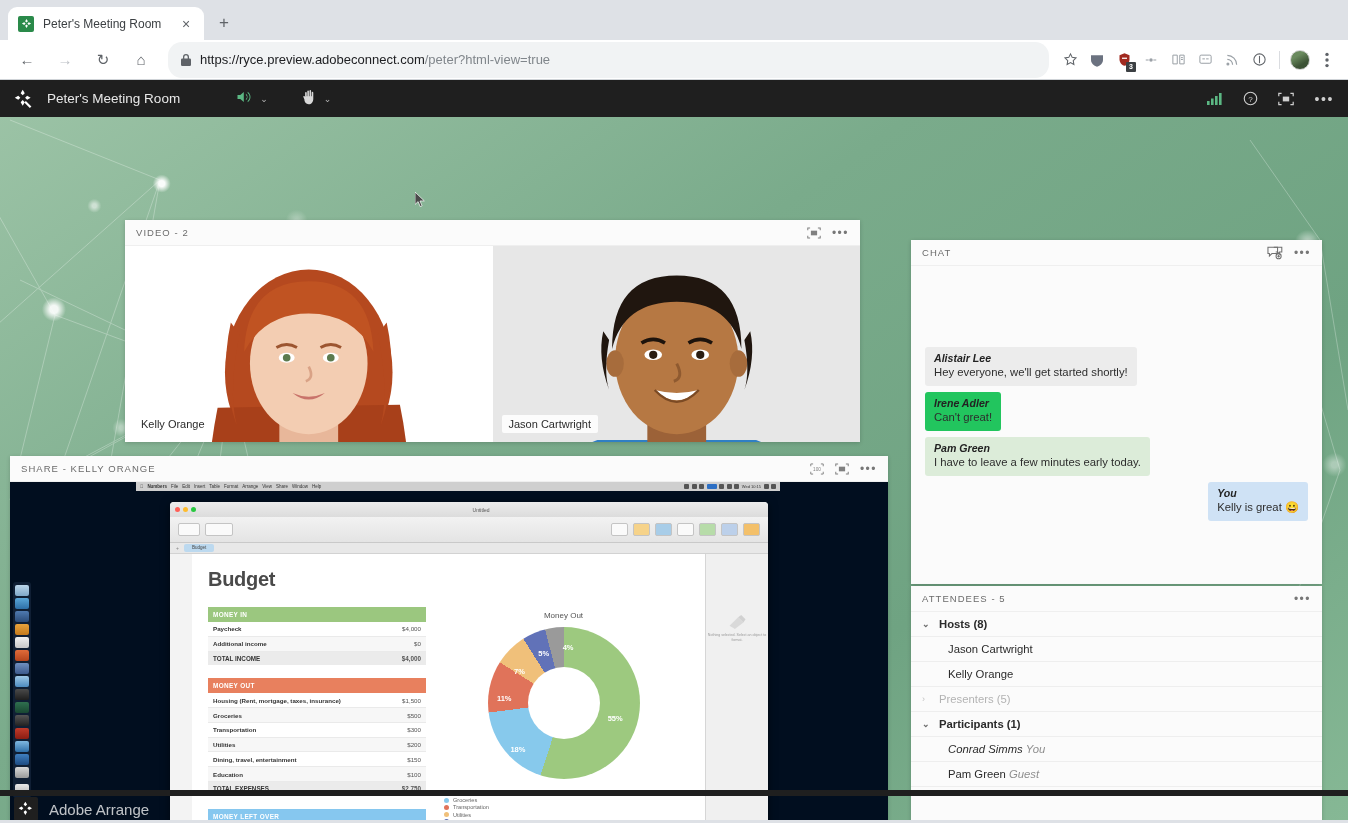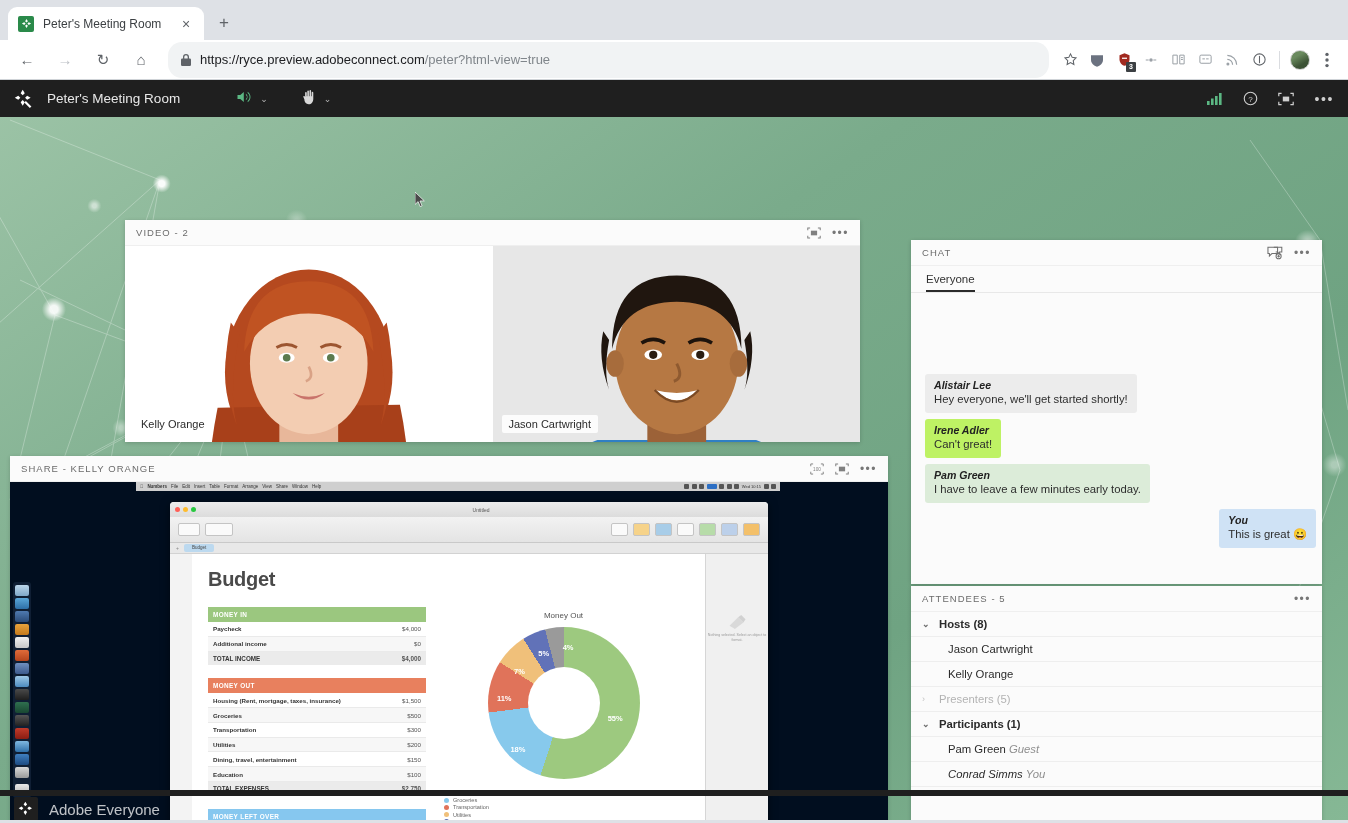--- a/index.html
+++ b/index.html
@@ -253,28 +253,28 @@
   .chat-tabs {
     display: flex; align-items: flex-end; height: 27px;
     padding: 0 15px; border-bottom: 1px solid #e8e8e8; background: #fbfbfb;
   }
   .chat-tab {
     font-size: 11.5px; color: #333; padding-bottom: 5px;
     border-bottom: 2px solid #2b2b2b;
   }
   .chat-body {
     position: relative; height: 255px; background: #fbfbfb;
-    padding: 10px 6px 0 14px; display: flex; flex-direction: column;
+    padding: 10px 14px 0 14px; display: flex; flex-direction: column;
     justify-content: flex-end; gap: 6px;
   }
   .msg { max-width: 74%; border-radius: 3px; padding: 5px 9px 6px 9px; }
   .msg .who { font-size: 10.6px; font-weight: bold; font-style: italic; color: #222; margin-bottom: 1px; }
   .msg .txt { font-size: 11.3px; color: #2d2d2d; line-height: 1.32; }
   .msg.grey   { background: #ececec; align-self: flex-start; }
-  .msg.purple { background: #bef264; align-self: flex-start; }
+  .msg.purple { background: #22c55e; align-self: flex-start; }
   .msg.green  { background: #dcecd9; align-self: flex-start; }
   .msg.blue   { background: #cfe2f5; align-self: flex-end; text-align: left; }
   .chat-input-wrap { padding: 6px 12px 10px 12px; background: #fbfbfb; }
   .chat-input {
     height: 26px; background: #fff; border: 1px solid #dcdcdc;
     border-bottom: 2px solid #4a76c8;
     display: flex; align-items: center; padding: 0 10px;
   }
   .chat-placeholder { font-size: 11.5px; color: #9b9b9b; font-style: italic; }
   .send-btn {
@@ -785,40 +785,37 @@
             <path d="M1.2 1.2h12v8h-7l-3.2 3v-3h-1.8z"></path>
             <path d="M8.5 1.2h10v6h-3v2.4l-2.6-2.4h-2"></path>
             <circle cx="14.5" cy="12.5" r="3.2"></circle>
               <path d="M14.5 10.8v3.4M12.8 12.5h3.4"></path>
           </svg>
         </span>
         <span class="dots3-sm">•••</span>
       </span>
     </div>
 
-    <div class="chat-tabs">
-      <span class="chat-tab">Everyone</span>
-    </div>
 
     <div class="chat-body">
       <div class="msg grey">
         <div class="who">Alistair Lee</div>
         <div class="txt">Hey everyone, we'll get started shortly!</div>
       </div>
       <div class="msg purple">
         <div class="who">Irene Adler</div>
         <div class="txt">Can't great!</div>
       </div>
       <div class="msg green">
         <div class="who">Pam Green</div>
         <div class="txt">I have to leave a few minutes early today.</div>
       </div>
       <div class="msg blue">
         <div class="who">You</div>
-        <div class="txt">This is great 😀</div>
+        <div class="txt">Kelly is great 😀</div>
       </div>
     </div>
 
   </div>
 
   <div class="pod" id="attendees-pod">
     <div class="pod-head">
       <span class="pod-title">ATTENDEES - 5</span>
       <span class="pod-head-actions">
         <span class="dots3-sm">•••</span>
@@ -840,33 +837,33 @@
       <div class="att-group muted">
         <span class="chev muted">›</span>
         <span>Presenters (5)</span>
       </div>
 
       <div class="att-group">
         <span class="chev">⌄</span>
         <span>Participants (1)</span>
       </div>
       <div class="att-row">
+        <span class="nm-italic">Conrad Simms</span>
+        <span class="you">You</span>
+      </div>
+      <div class="att-row">
         <span>Pam Green</span>
         <span class="guest">Guest</span>
-      </div>
-      <div class="att-row">
-        <span class="nm-italic">Conrad Simms</span>
-        <span class="you">You</span>
       </div>
     </div>
   </div>
 
   <div class="bottombar">
     <div class="bb-strip"></div>
     <span class="bb-logo" style="margin-top:8px">
       <svg width="16" height="16" viewBox="0 0 24 24" fill="#ffffff">
           <path d="M11 1l2.6 4.4-2.6 2.6-2.6-2.6zM1 11l4.4-2.6L8 11l-2.6 2.6zM21 11l-4.4 2.6L14 11l2.6-2.6zM11 21l-2.6-4.4L11 14l2.6 2.6z"></path>
         </svg>
     </span>
-    <span class="bb-text" style="margin-top:9px">Adobe Everyone</span>
+    <span class="bb-text" style="margin-top:9px">Adobe Arrange</span>
   </div>
 
 </div>
 
 </body></html>

